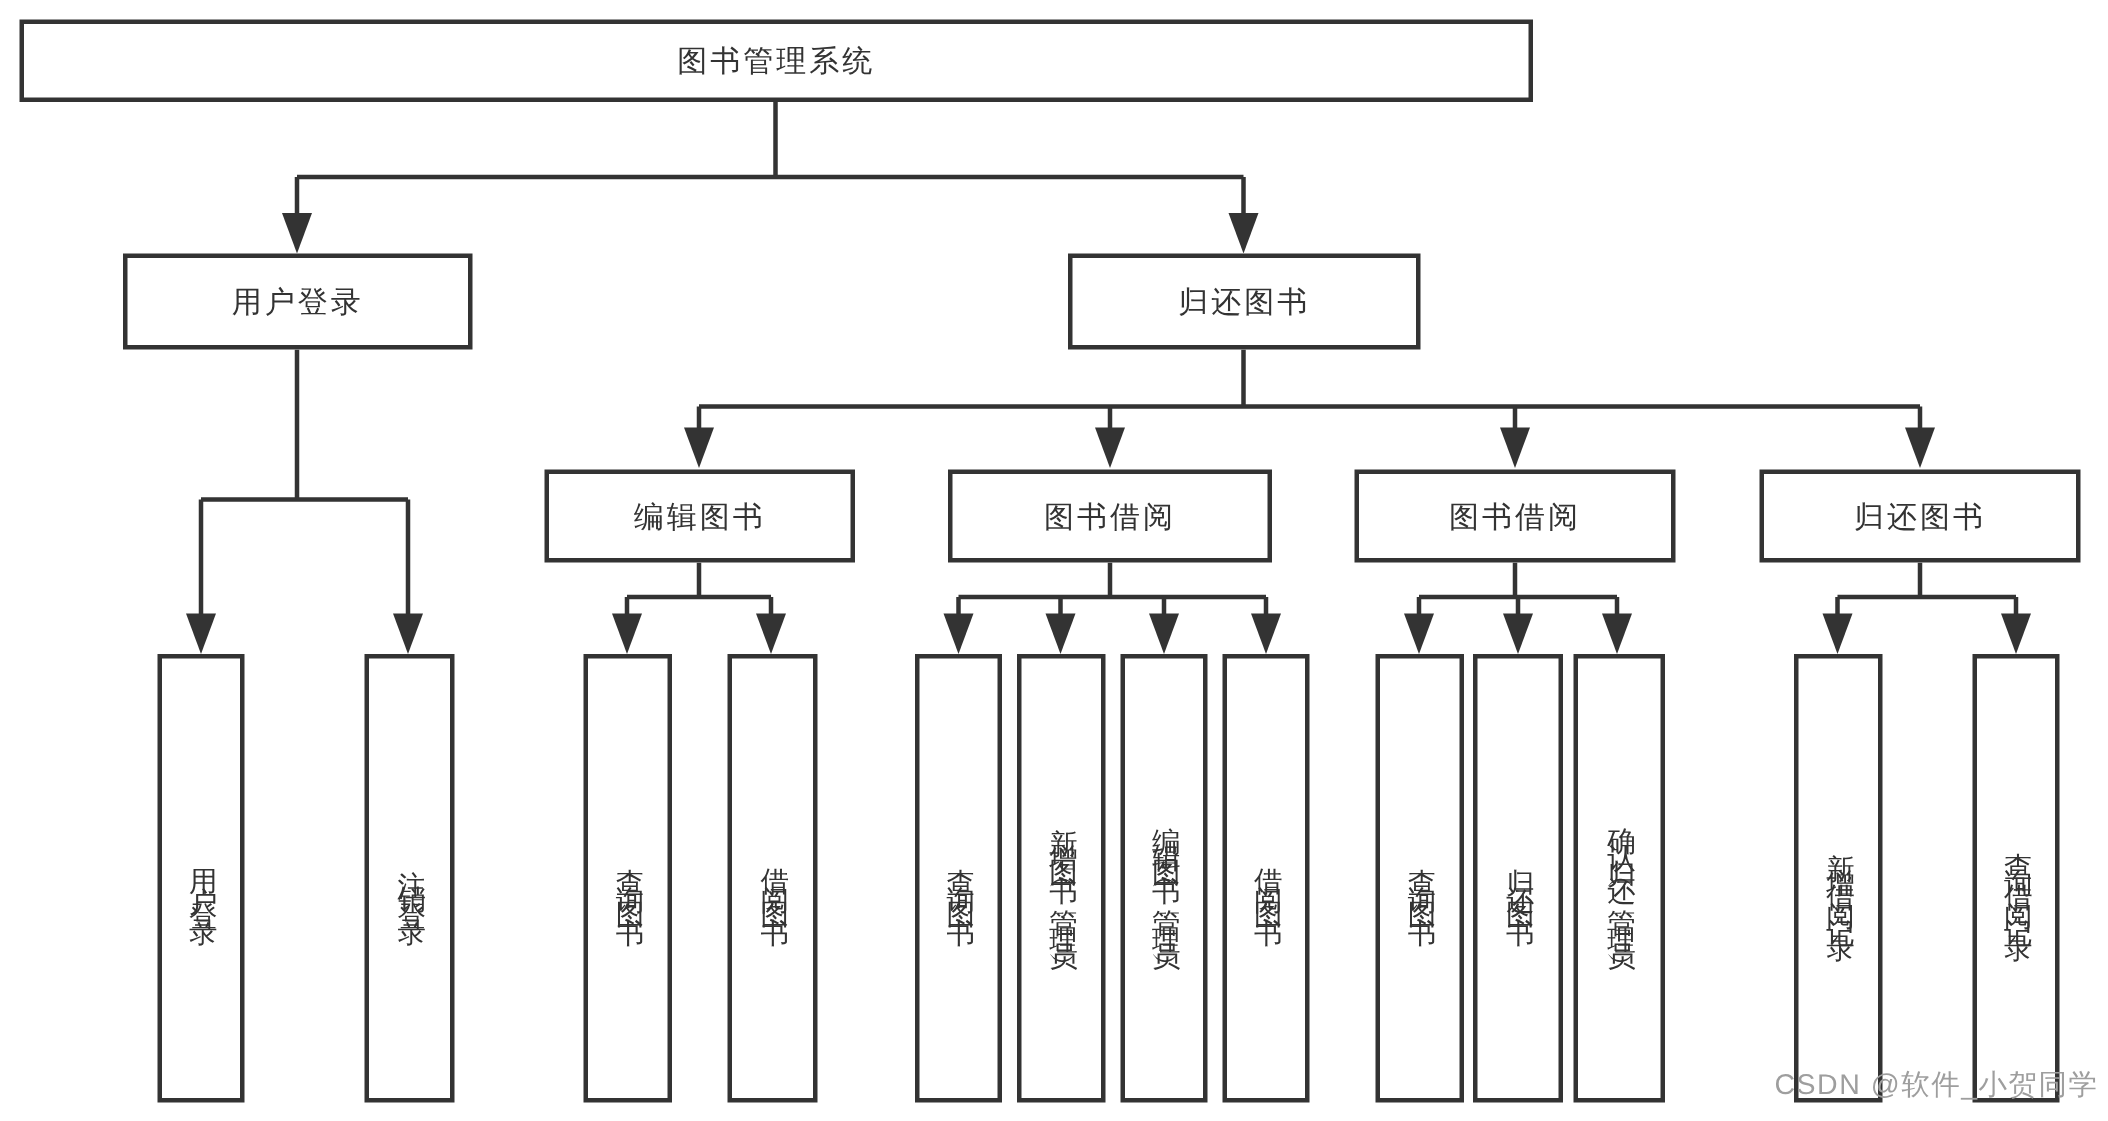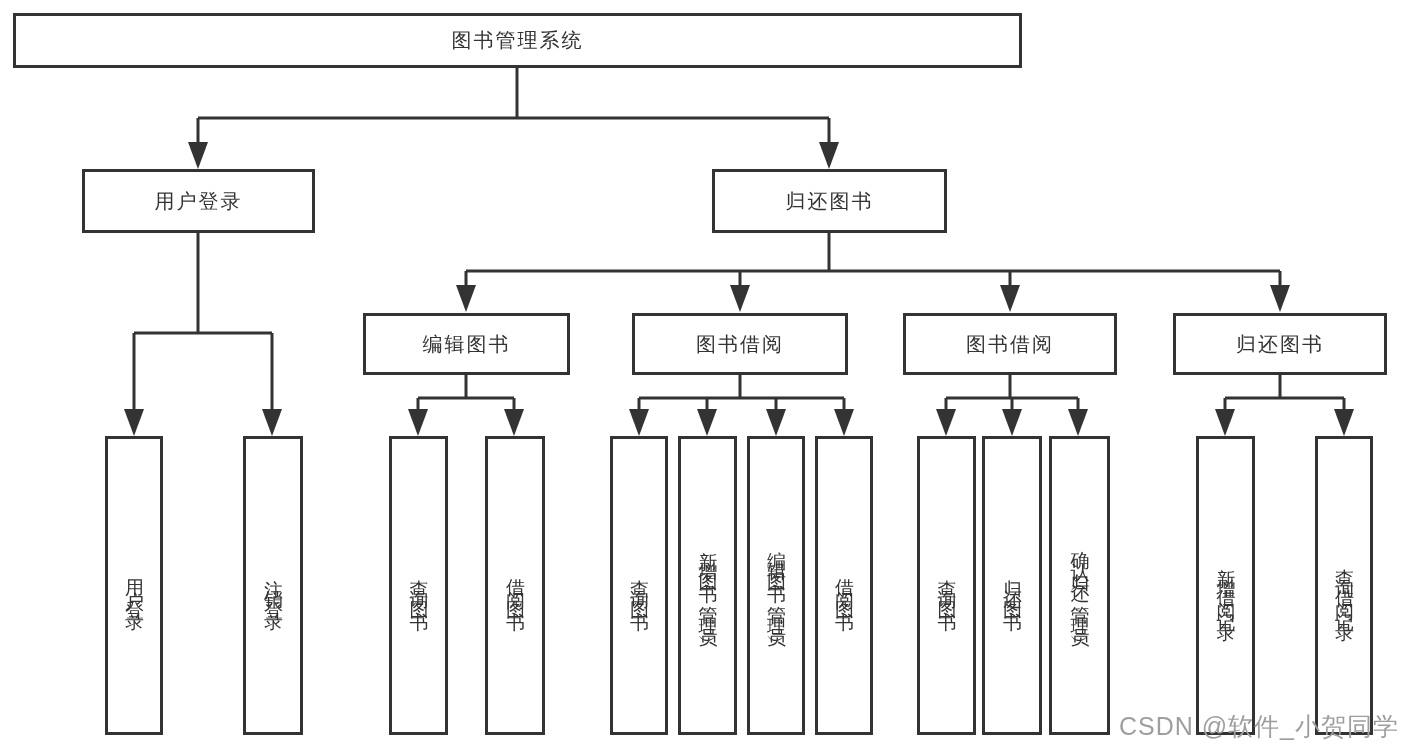--- a/index.html
+++ b/index.html
@@ -36,21 +36,21 @@
     writing-mode:vertical-lr;
     text-orientation:mixed;
     font-size:19px;
     letter-spacing:11px;
     line-height:1.1;
     white-space:nowrap;
   }
   .watermark{
     position:absolute;
     top:710px;right:6px;
-    font-size:25px;
+    font-size:19px;
     color:var(--wm);
     letter-spacing:1px;
     white-space:nowrap;
     z-index:5;
   }
 </style>
 </head>
 <body>
 
 <div class="stage">

